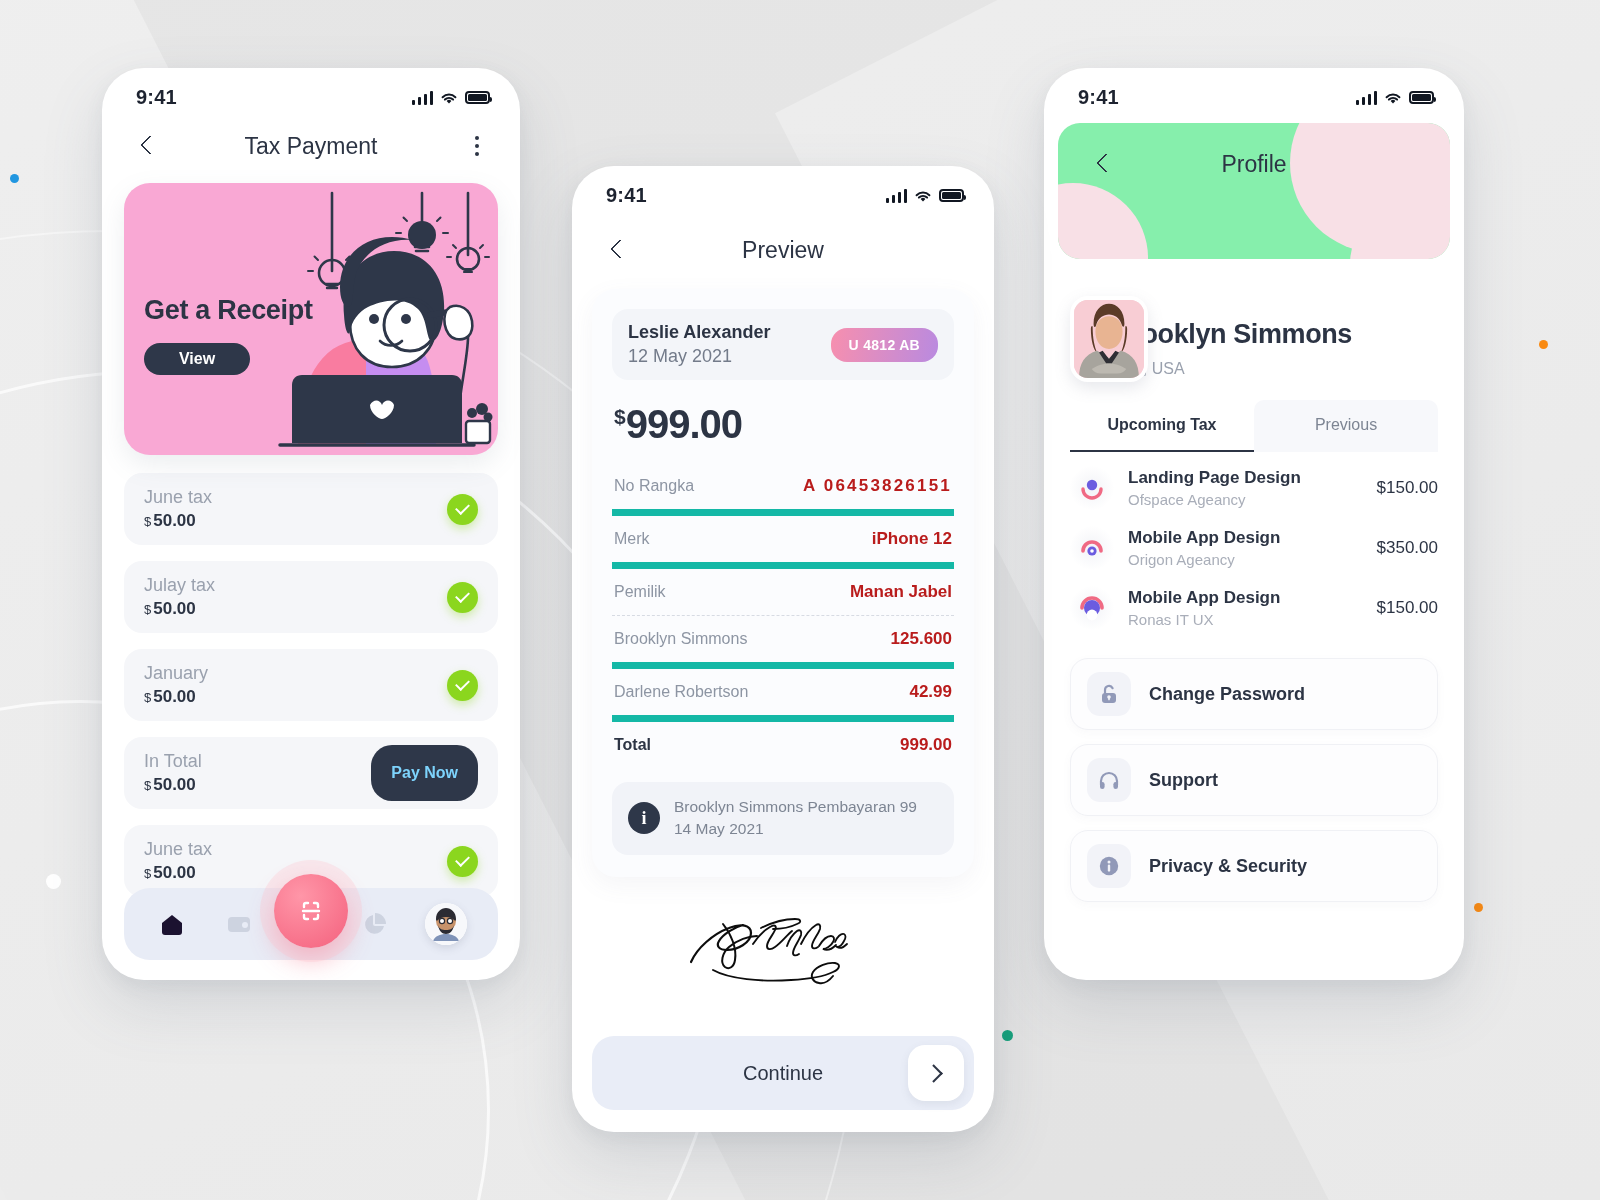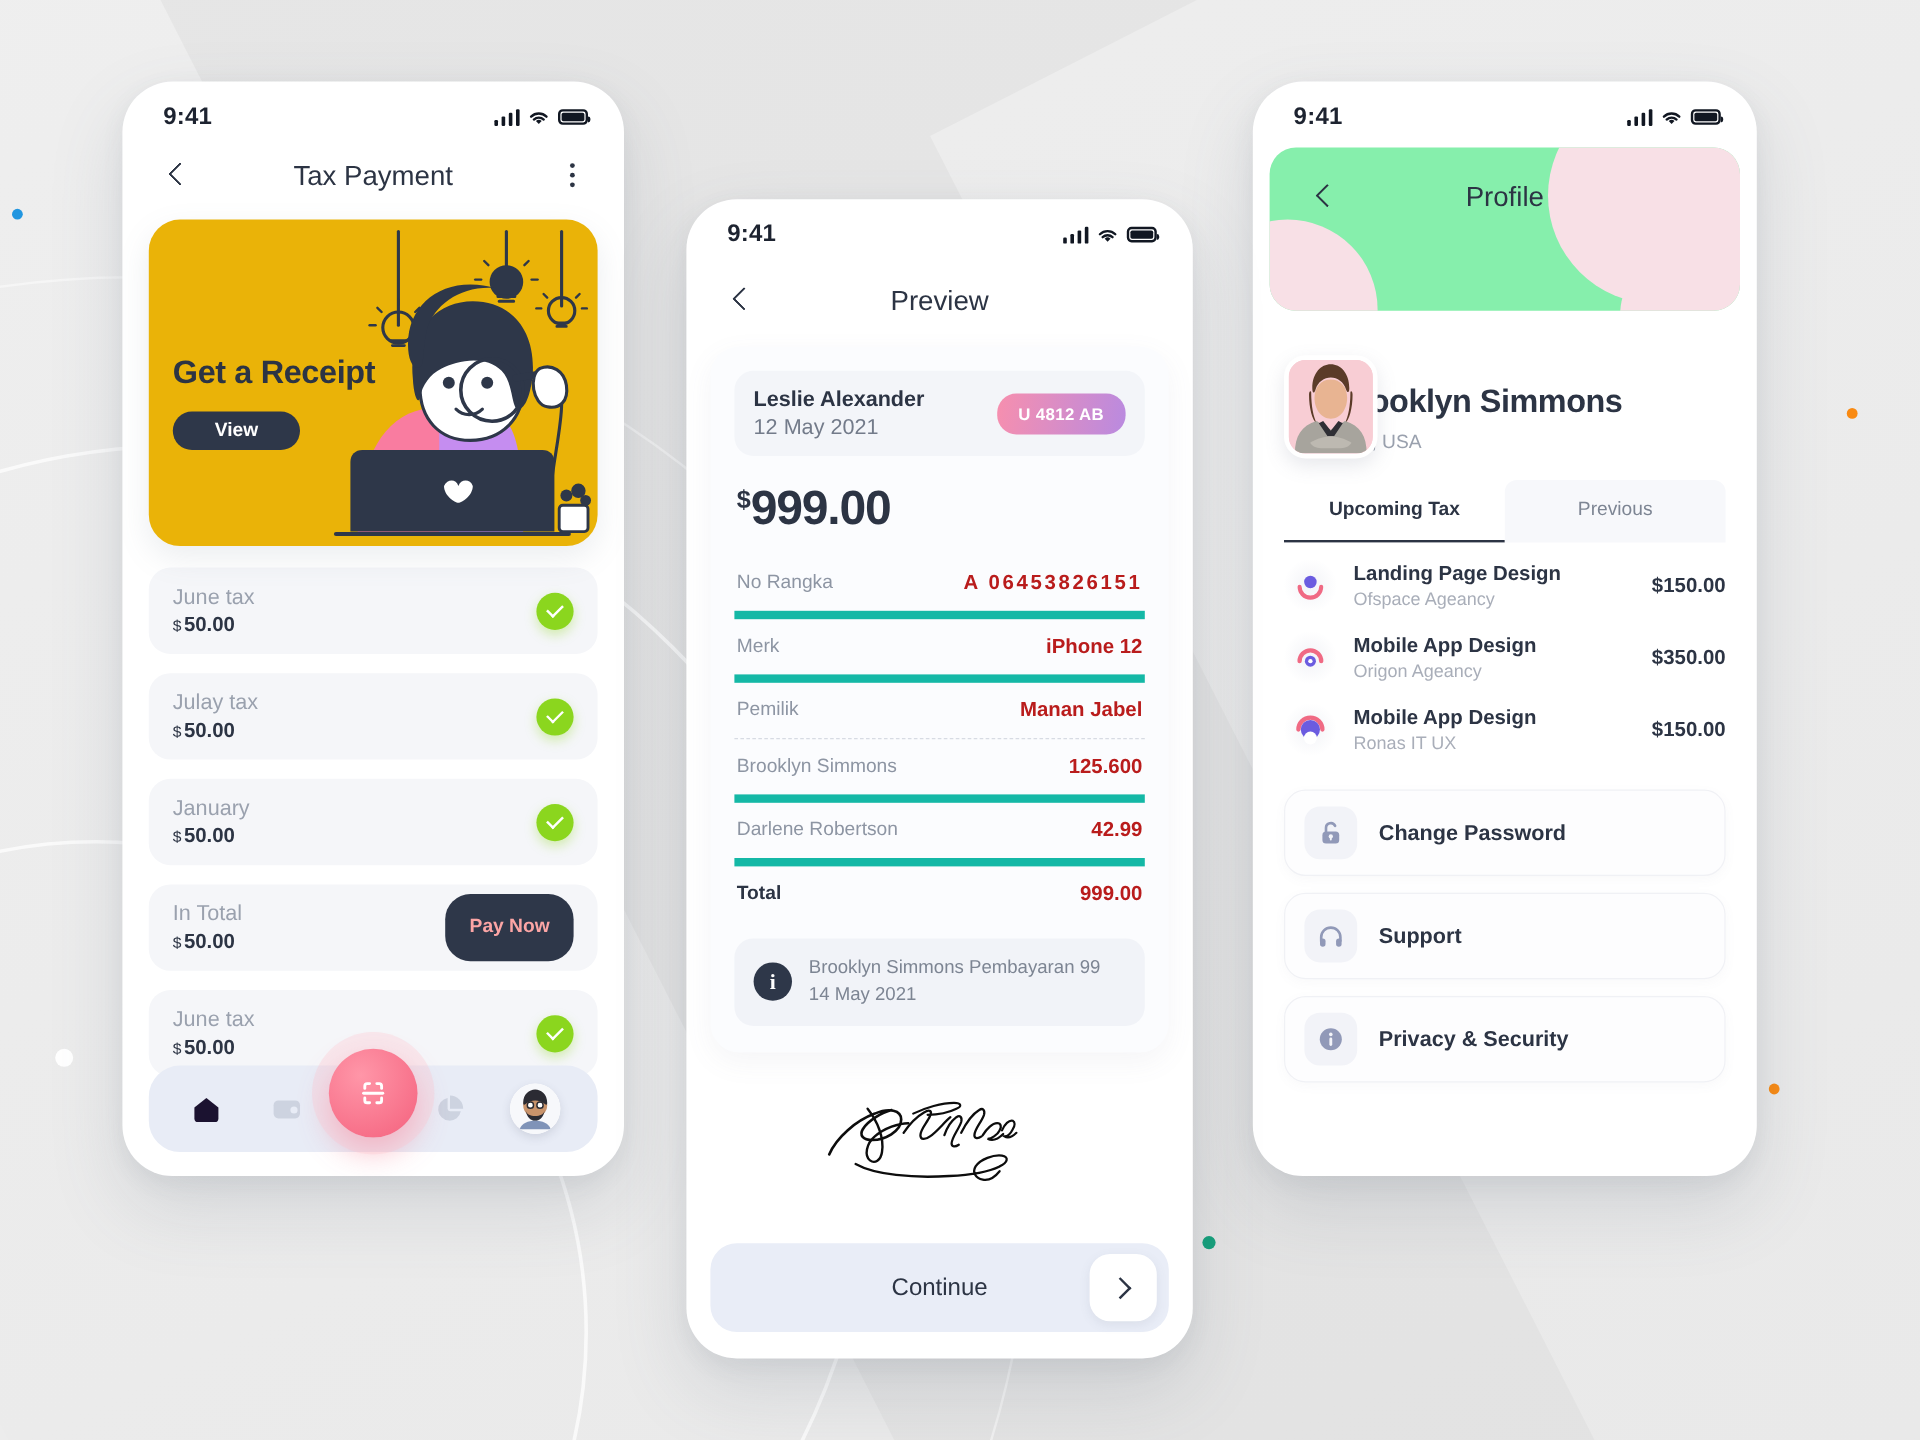--- a/index.html
+++ b/index.html
@@ -57,42 +57,42 @@
                font-size:23px; color:#2c3444; font-weight:400; pointer-events:none; }
   .chev-back { width:30px; height:30px; position:relative; cursor:pointer; z-index:2; }
   .chev-back::before { content:""; position:absolute; left:11px; top:7px; width:12px; height:12px;
        border-left:2.6px solid #2c3444; border-bottom:2.6px solid #2c3444;
        transform:rotate(45deg); border-radius:1px; }
   .kebab { margin-left:auto; width:26px; display:flex; flex-direction:column; align-items:center;
            gap:4px; z-index:2; cursor:pointer; }
   .kebab span { width:4px; height:4px; background:#2c3444; border-radius:50%; display:block; }
 
   
-  .hero { margin:14px 22px 0 22px; height:272px; background:#eab308; border-radius:26px;
+  .hero { margin:14px 22px 0 22px; height:272px; background:#f9a8d4; border-radius:26px;
           box-shadow:0 10px 26px rgba(110,120,140,.13); position:relative; overflow:hidden; }
   .hero-title { position:absolute; left:20px; top:112px; font-size:27px; font-weight:bold;
                 color:#2c3444; letter-spacing:-.3px; }
   .view-btn { position:absolute; left:20px; top:160px; width:106px; height:32px;
               background:#2e3749; border-radius:22px; color:#fff; font-size:16px;
               font-weight:bold; display:flex; align-items:center; justify-content:center;
               cursor:pointer; }
   .hero-art { position:absolute; right:-6px; top:0; width:250px; height:272px; }
 
   .tax-list { margin:18px 22px 0 22px; display:flex; flex-direction:column; gap:16px; }
   .tax-row { background:#f5f6f9; border-radius:18px; height:72px; padding:0 20px;
              display:flex; align-items:center; justify-content:space-between; cursor:pointer; }
   .tax-name { font-size:18px; color:#9aa1ae; margin-bottom:3px; }
   .tax-amt { font-size:17px; color:#2c3444; font-weight:bold; }
   .tax-amt .cur { font-size:13px; font-weight:normal; margin-right:2px; }
   .tick { width:31px; height:31px; border-radius:50%; background:#8bd61e;
           display:flex; align-items:center; justify-content:center;
           box-shadow:0 4px 10px rgba(139,214,30,.35); }
   .tick::after { content:""; width:11px; height:6px; border-left:2.6px solid #fff;
                  border-bottom:2.6px solid #fff; transform:rotate(-45deg) translate(1px,-1px); }
-  .paynow { background:#2e3749; color:#fca5a5; font-size:16px; font-weight:bold;
+  .paynow { background:#2e3749; color:#7dd3fc; font-size:16px; font-weight:bold;
             padding:19px 20px; border-radius:21px; cursor:pointer; }
 
   
   .tabbar { position:absolute; left:22px; right:22px; bottom:20px; height:72px;
             background:#e8ecf6; border-radius:26px; display:flex; align-items:center;
             justify-content:space-around; padding:0 14px; }
   .tabicon { width:34px; height:34px; display:flex; align-items:center; justify-content:center;
              cursor:pointer; }
   .fab { position:absolute; left:50%; bottom:32px; transform:translateX(-50%);
          width:74px; height:74px; border-radius:50%;
@@ -158,21 +158,21 @@
   .tab { flex:1; text-align:center; padding:16px 0; font-size:16px; cursor:pointer; }
   .tab.active { color:#2c3444; font-weight:bold; border-bottom:2.5px solid #2c3444; }
   .tab.idle { color:#7d8593; background:#f7f8fb; border-radius:10px 10px 0 0; }
   .task-list { margin:14px 26px 0 26px; display:flex; flex-direction:column; gap:16px; }
   .task { display:flex; align-items:center; gap:14px; cursor:pointer; }
   .task-ic { width:44px; height:44px; border-radius:50%;
              background:radial-gradient(circle,#f2f3f7 0%, rgba(242,243,247,0) 72%);
              display:flex; align-items:center; justify-content:center; flex:none; }
   .task-title { font-size:17px; font-weight:bold; color:#2c3444; margin-bottom:3px; }
   .task-sub { font-size:15px; color:#a9aeb9; }
-  .task-amt { margin-left:auto; font-size:17px; font-weight:bold; color:#2c3444; }
+  .task-amt { margin-left:auto; font-size:17px; font-weight:normal; color:#2c3444; }
   .settings { margin:28px 26px 0 26px; display:flex; flex-direction:column; gap:14px; }
   .srow { height:72px; background:#fdfdfe; border:1px solid #f0f1f5; border-radius:18px;
           display:flex; align-items:center; padding:0 16px; gap:18px; cursor:pointer;
           box-shadow:0 3px 10px rgba(110,120,140,.045); }
   .srow-ic { width:44px; height:44px; border-radius:13px; background:#f2f3f8;
              display:flex; align-items:center; justify-content:center; flex:none; }
   .srow-label { font-size:18px; color:#2c3444; font-weight:bold; }
 </style>
 </head>
 <body>

